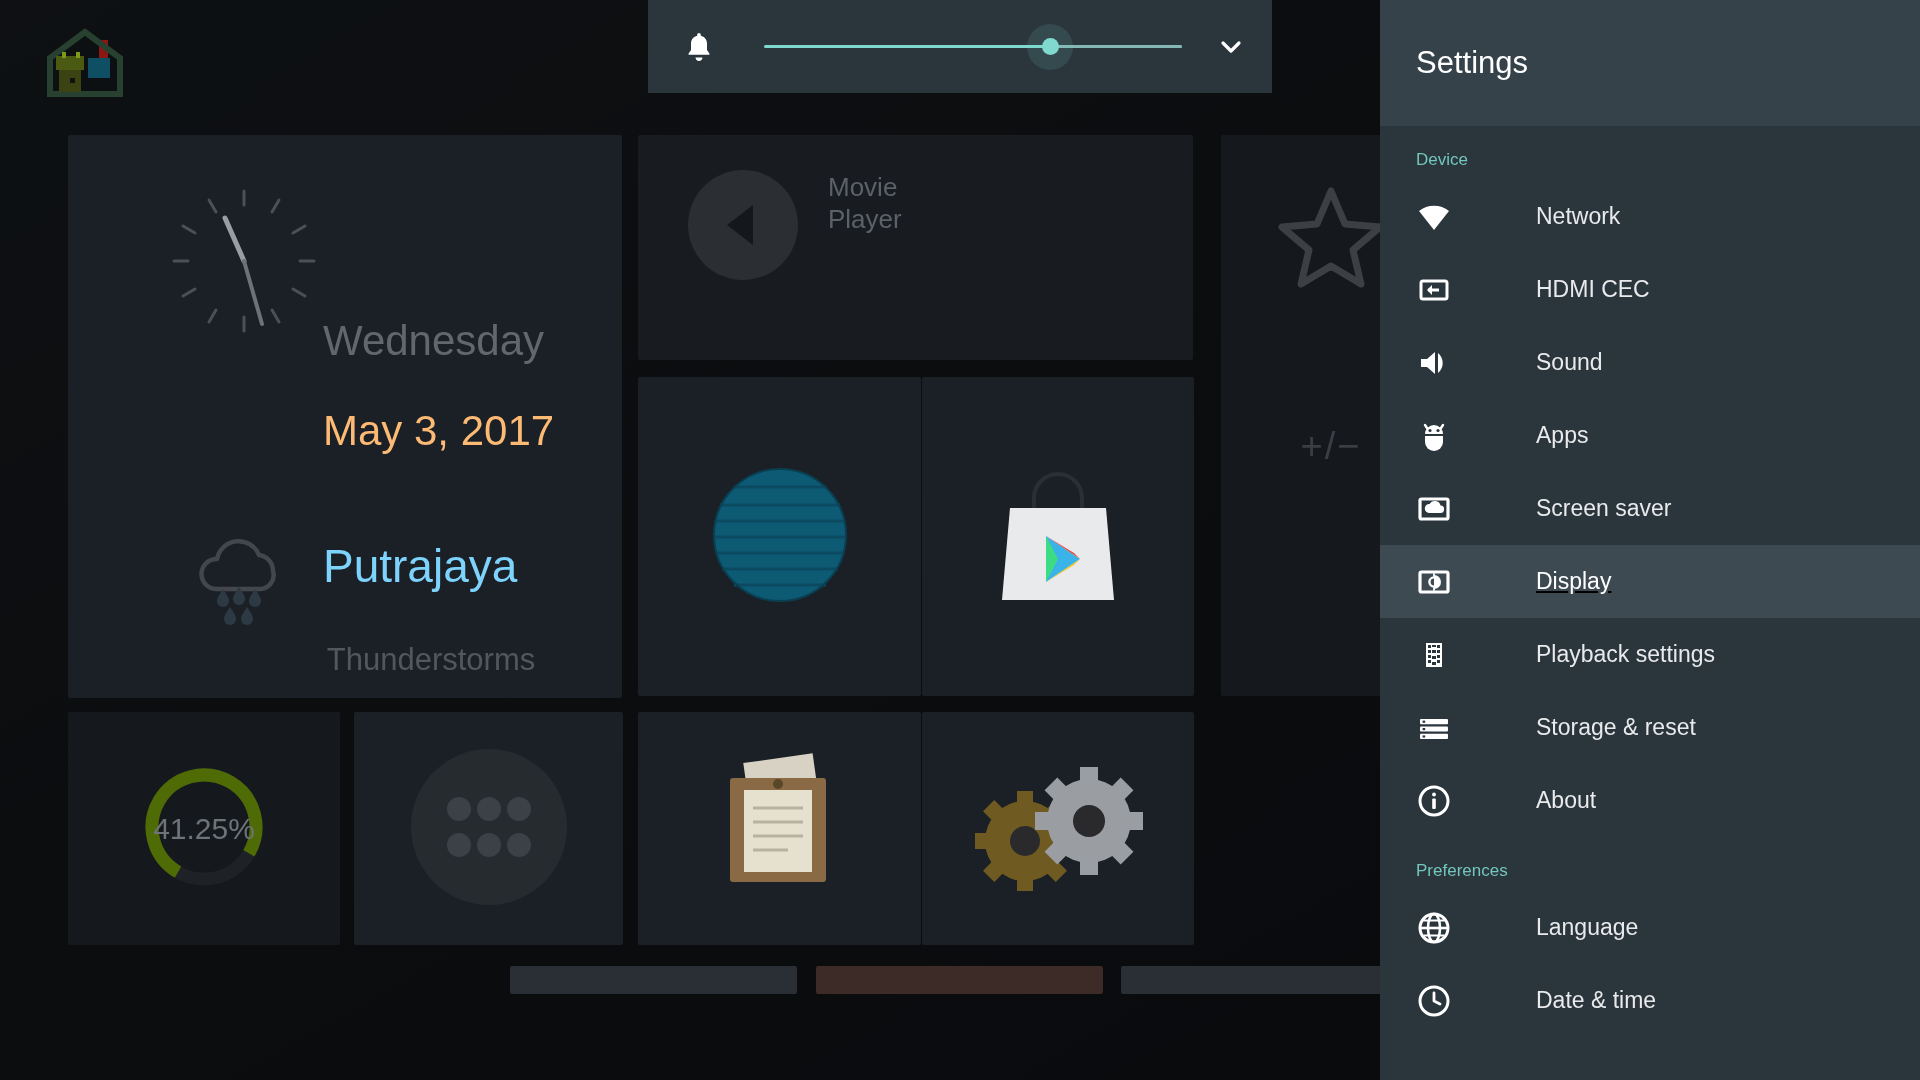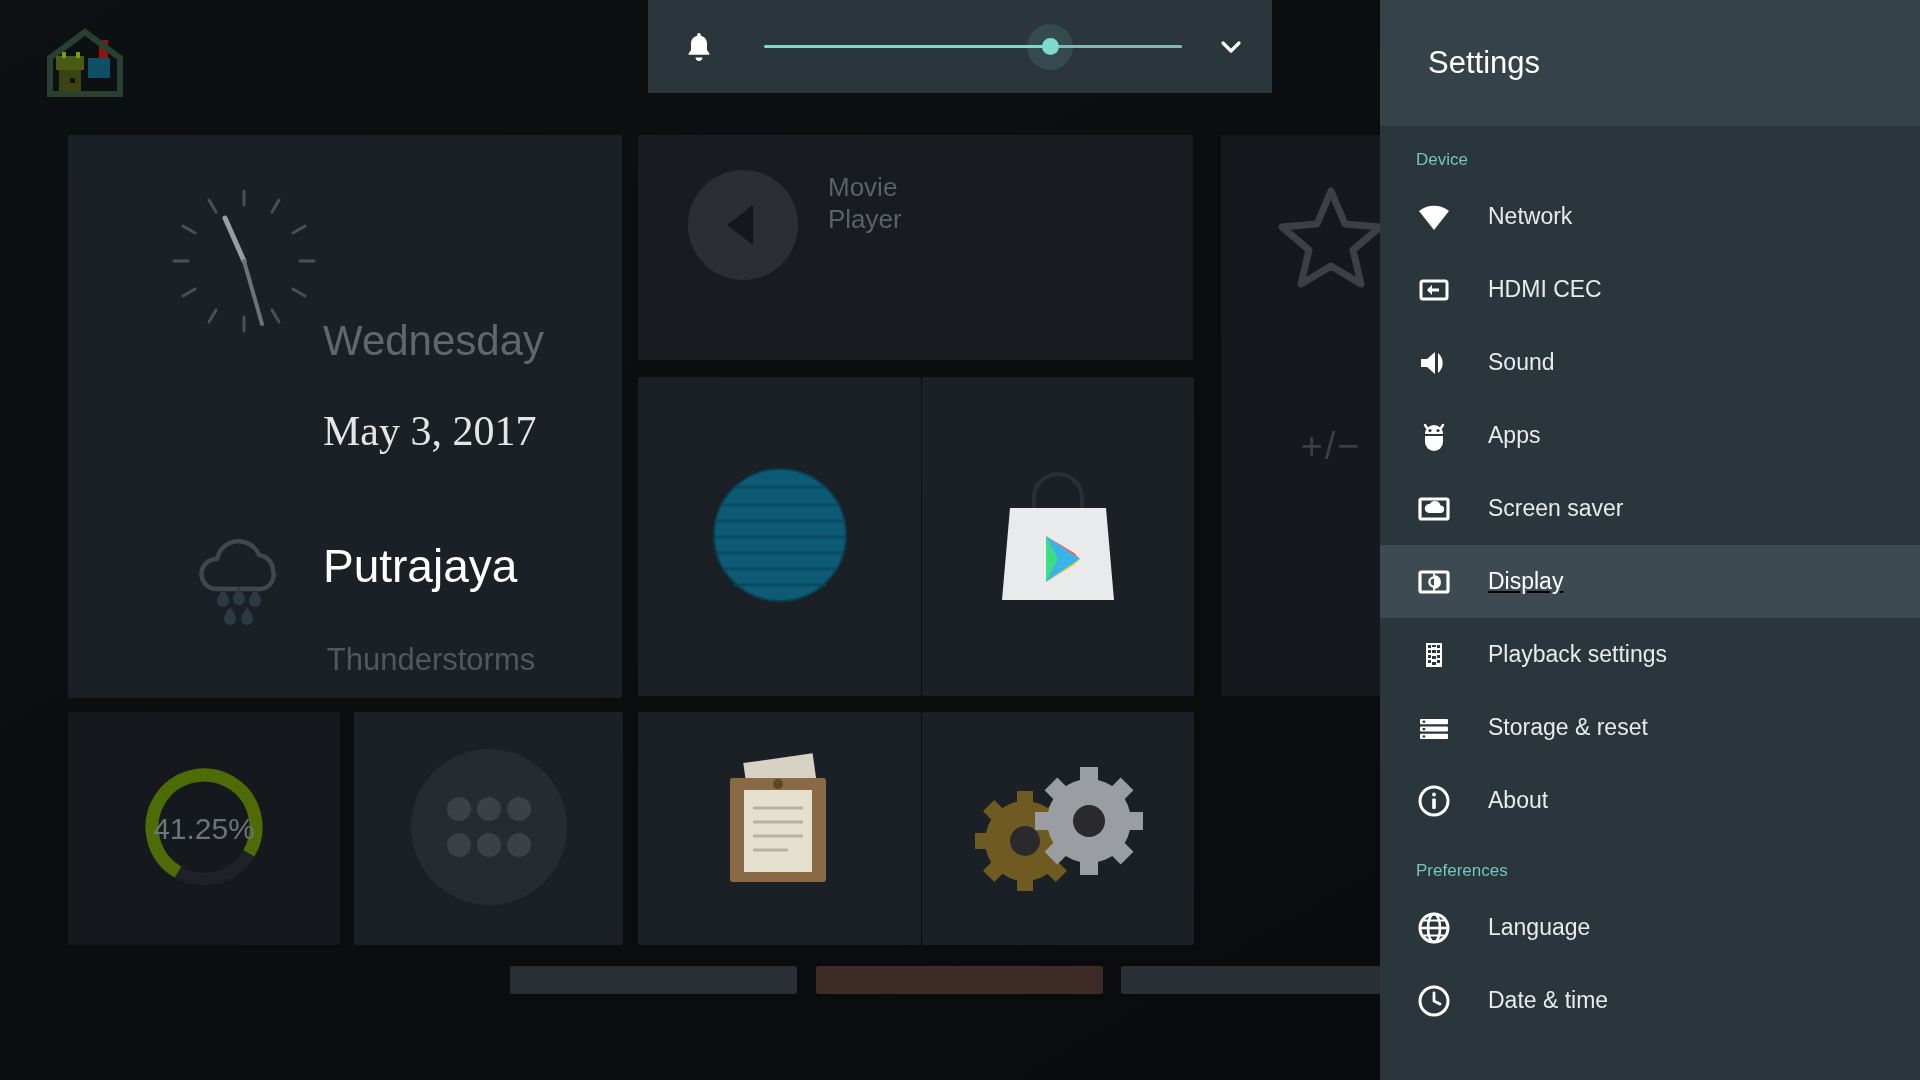--- a/index.html
+++ b/index.html
@@ -52,22 +52,22 @@
   .chevron { width: 30px; height: 30px; flex: 0 0 auto; }
 
   
   .card { position: absolute; background: #15191e; border-radius: 2px; overflow: hidden; }
   .card.lighter { background: #1b2026; }
 
   .clock-card { left: 68px; top: 135px; width: 554px; height: 563px; }
   .clock-face { position: absolute; left: 100px; top: 50px; width: 152px; height: 152px; }
   .wx-icon   { position: absolute; left: 118px; top: 400px; width: 120px; height: 92px; }
   .t-day  { position: absolute; left: 255px; top: 182px; font-size: 42px; color: #62676c; }
-  .t-date { position: absolute; left: 255px; top: 272px; font-size: 42px; color: #e5e5e5; font-family: Liberation Serif, serif; }
-  .t-city { position: absolute; left: 255px; top: 404px; font-size: 46px; color: #ffffff; }
+  .t-date { position: absolute; left: 255px; top: 272px; font-size: 42px; color: #fdba74; }
+  .t-city { position: absolute; left: 255px; top: 404px; font-size: 46px; color: #7dd3fc; }
   .t-cond { position: absolute; left: 173px; top: 507px; width: 380px; text-align: center;
             font-size: 31px; color: #53575c; }
 
   .movie-card { left: 638px; top: 135px; width: 555px; height: 225px; background:#181c21; }
   .movie-circle {
     position: absolute; left: 50px; top: 35px; width: 110px; height: 110px;
     border-radius: 50%; background: #2b2f34;
     display: flex; align-items: center; justify-content: center;
   }
   .movie-title {
@@ -99,30 +99,30 @@
   .s2 { left: 816px; width: 287px; background: #3d2b27; }
   .s3 { left: 1121px; width: 287px; background: #2a2f35; }
 
   
   .drawer {
     position: absolute; right: 0; top: 0; width: 540px; height: 1080px;
     background: #2b353c;
   }
   .drawer-header {
     height: 126px; background: #354249;
-    display: flex; align-items: center; padding-left: 48px;
+    display: flex; align-items: center; padding-left: 36px;
   }
   .drawer-title { font-size: 31px; color: #ffffff; font-weight: normal; }
 
   .section-label {
     color: #72c6bc; font-size: 17px;
     padding: 24px 16px 10px 36px;
   }
   .menu-item {
-    display: flex; align-items: center; height: 73px; padding-left: 36px;
+    display: flex; align-items: center; height: 73px; padding-left: 36px; gap: 48px;
   }
   .menu-item.selected { background: #3e4a51; text-decoration: underline; }
   .menu-icon {
     width: 36px; height: 36px; flex: 0 0 auto;
     display: flex; align-items: center; justify-content: center;
   }
   .menu-label {
     margin-left: 36px; font-size: 23px; color: #e8eaec;
   }
   .menu-item.selected .menu-label { color: #ffffff; }

